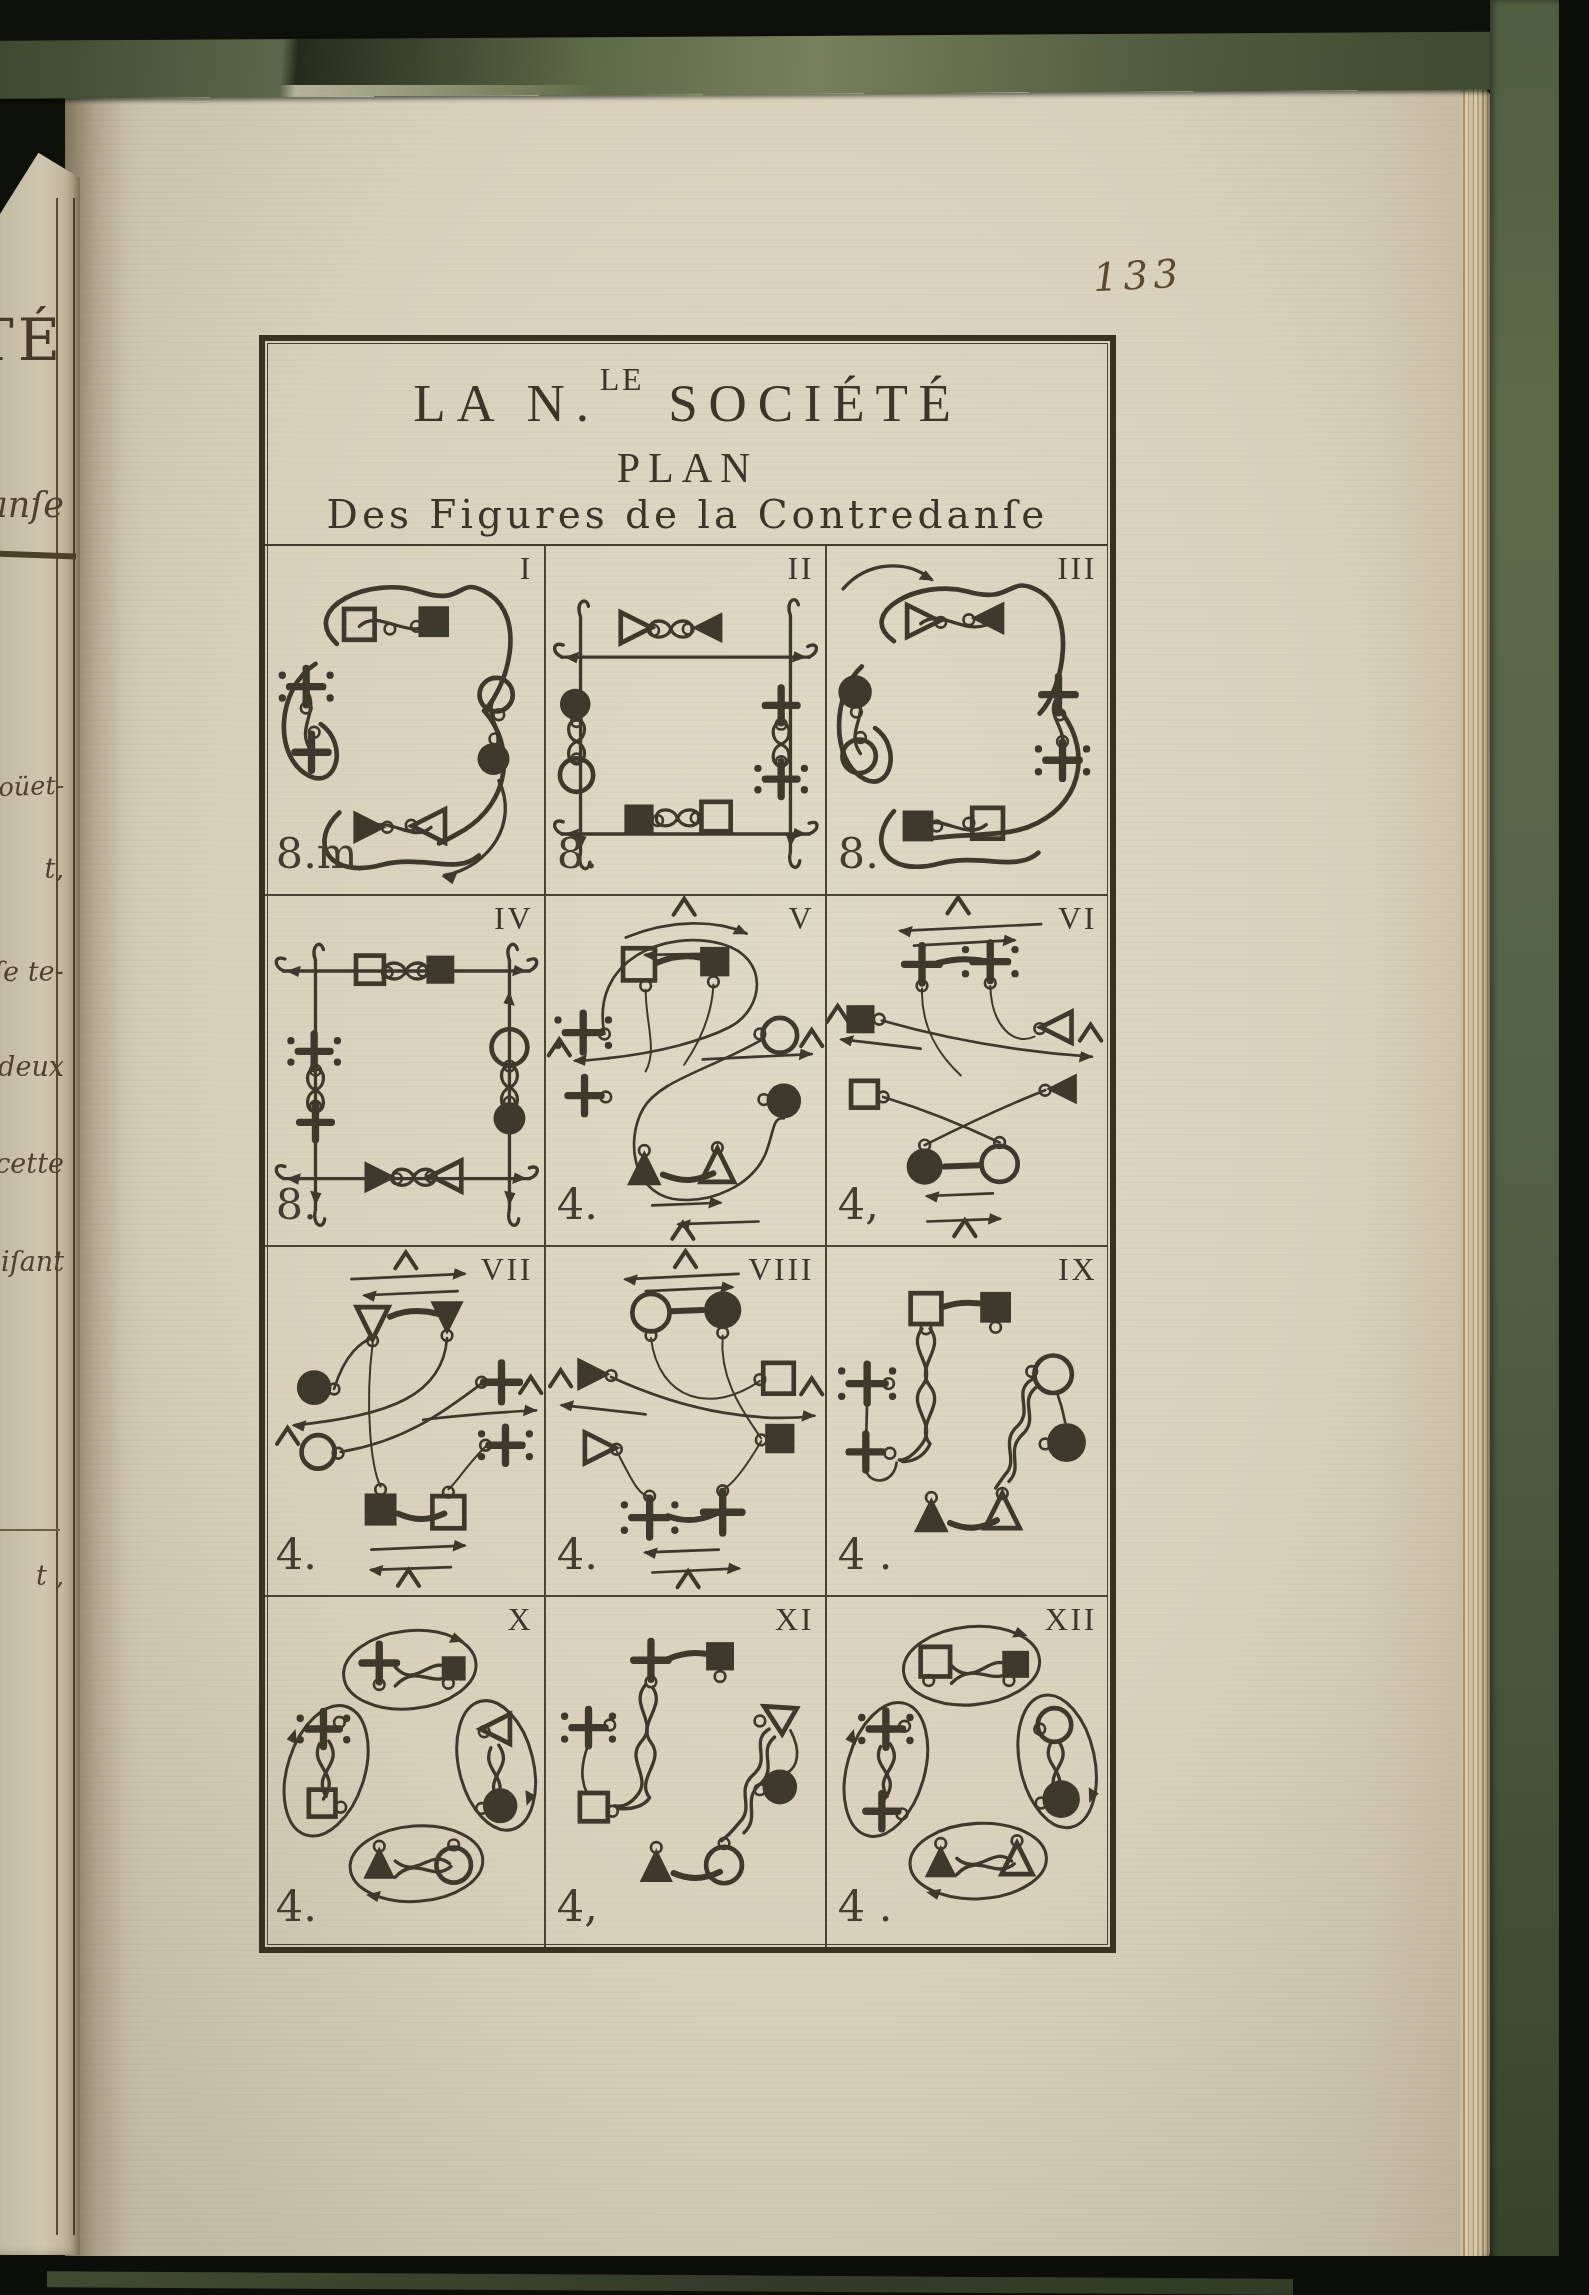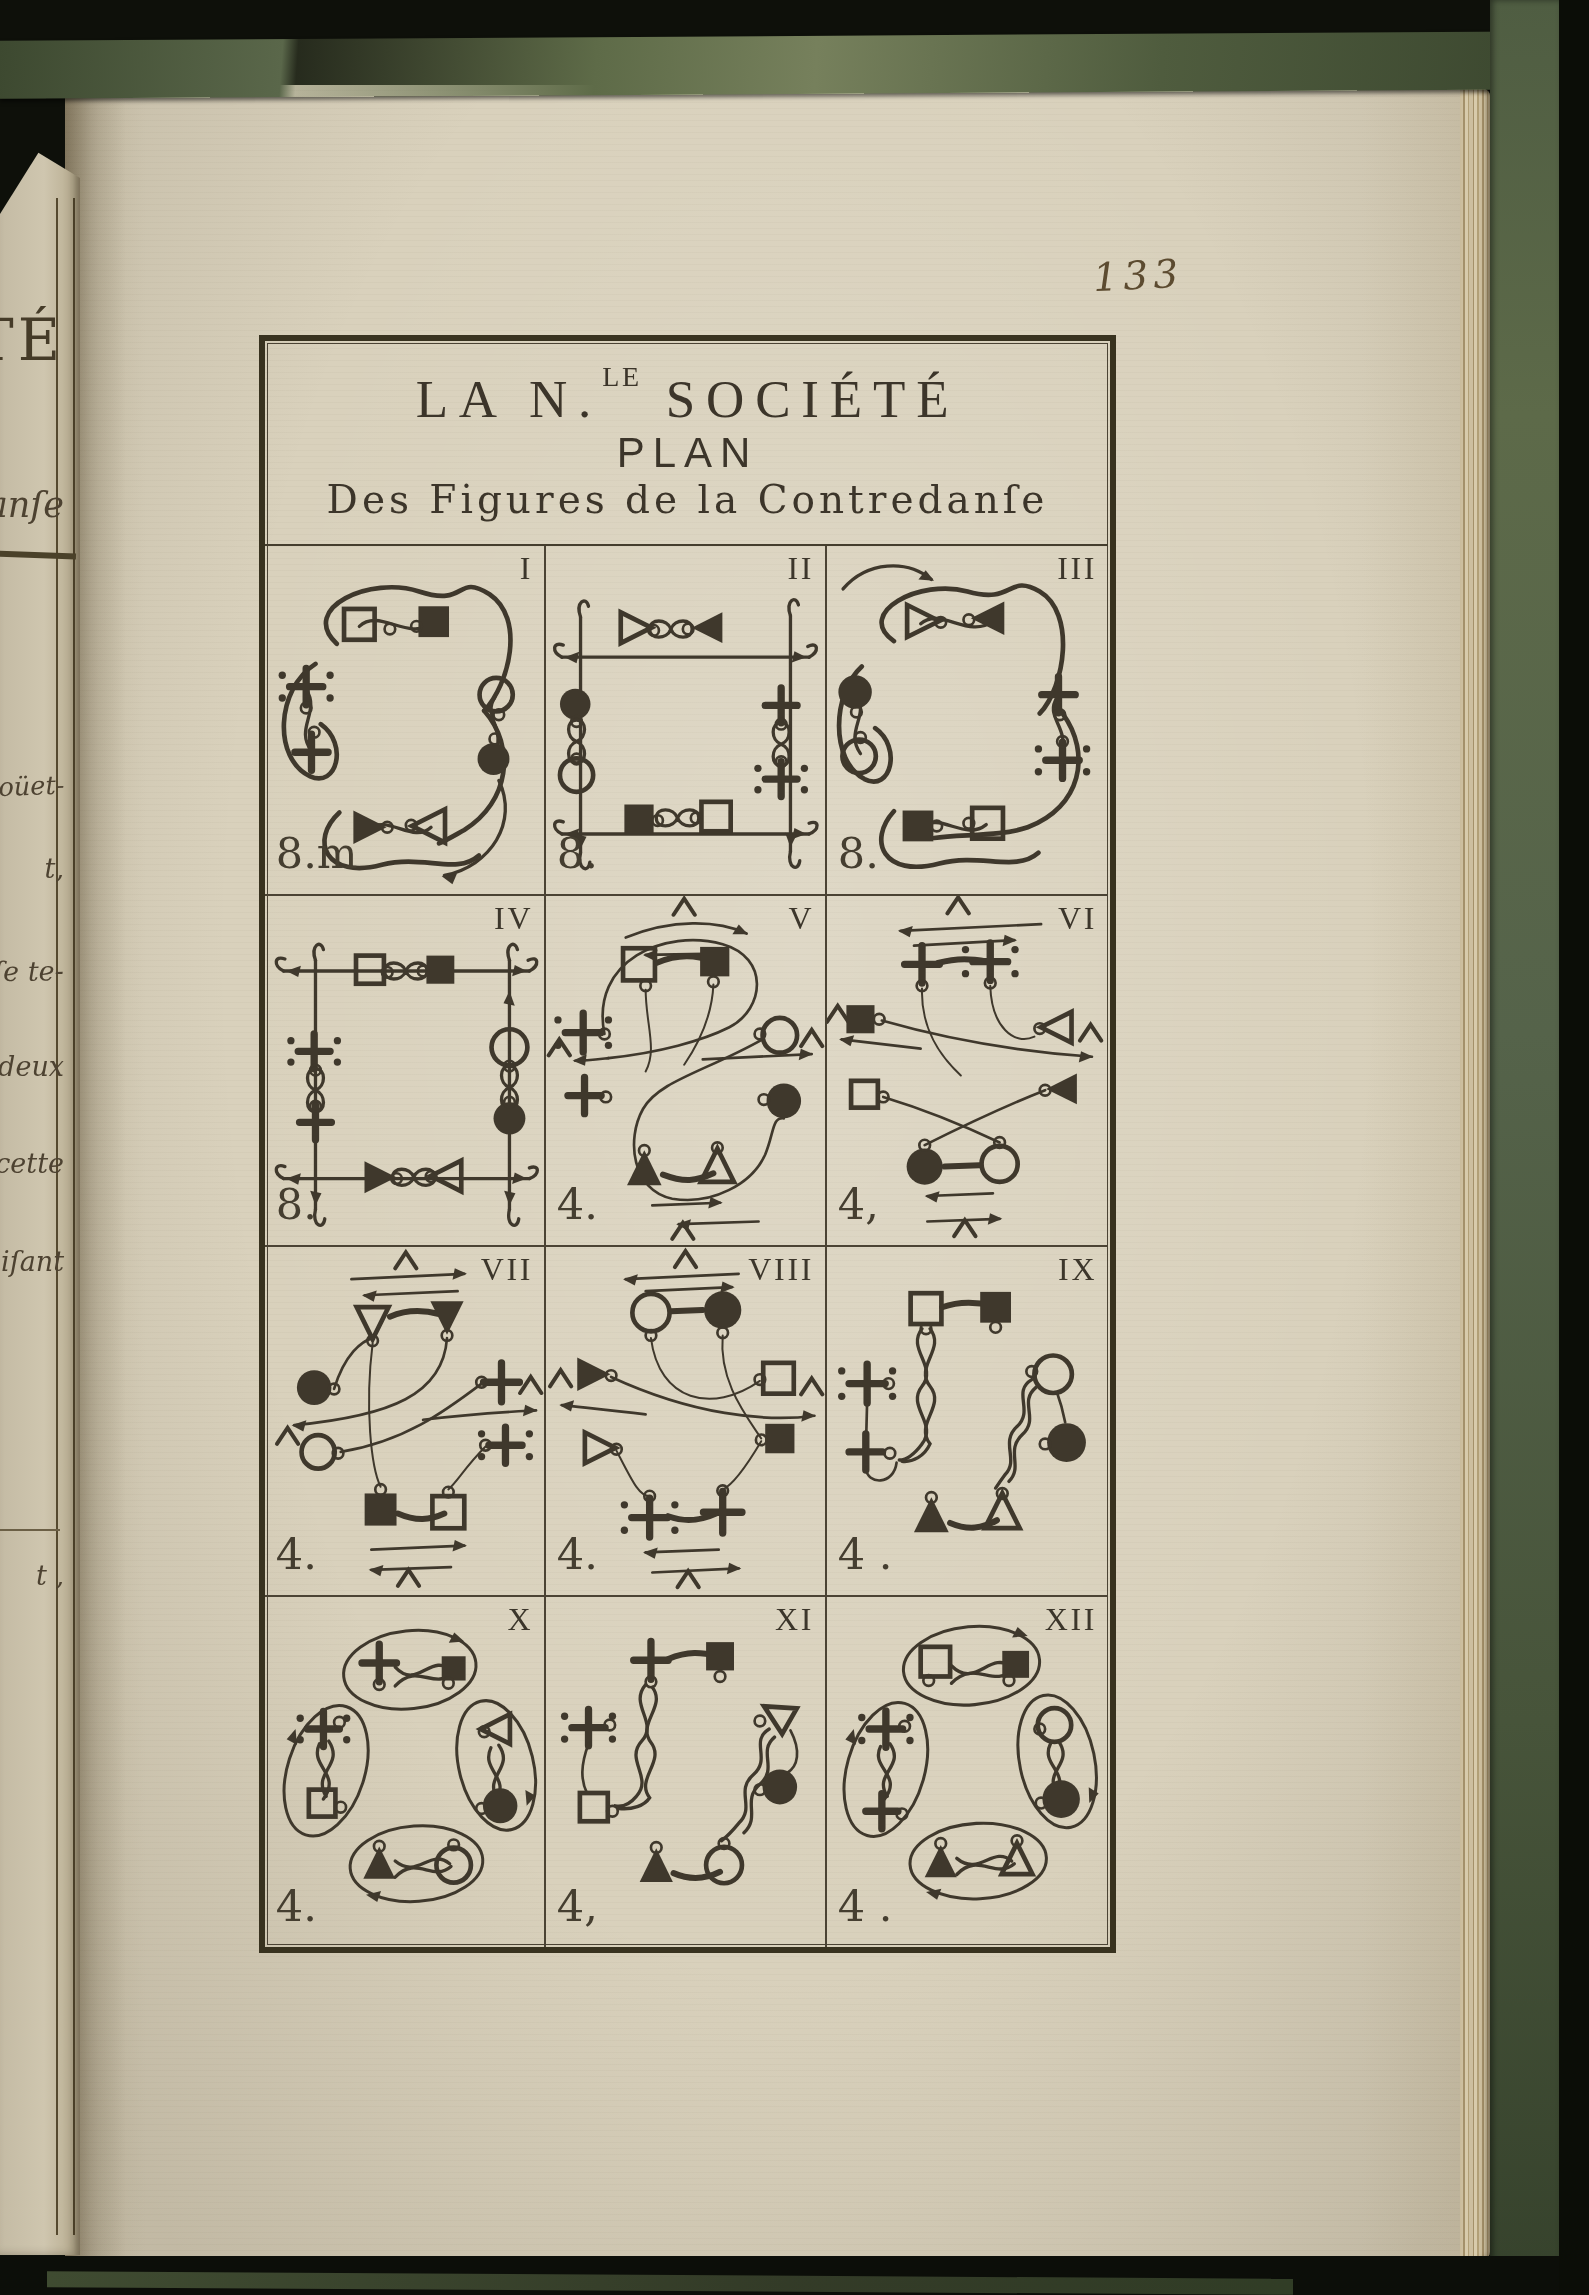--- a/index.html
+++ b/index.html
@@ -54,22 +54,22 @@
   
   .folio{position:absolute;left:1093px;top:253px;z-index:3;font-size:39px;font-style:italic;
     color:#5c4b30;letter-spacing:5.4px;transform:rotate(-3deg);}
 
   
   .plate{position:absolute;left:259px;top:335px;width:857px;height:1618px;z-index:3;
     border:6.7px solid #38321f;box-sizing:border-box;}
   .plate-inner{position:absolute;inset:2px;border:1.3px solid #4b4334;}
   .title-block{position:absolute;left:0;top:0;width:100%;height:201px;text-align:center;color:#3c352a;}
   .title1{margin-top:20px;font-size:53px;letter-spacing:10.8px;font-family:"Liberation Serif",serif;}
-  .title1 sup{font-size:28px;letter-spacing:2.7px;vertical-align:31px;}
-  .title2{margin-top:0;font-size:42px;letter-spacing:8px;font-family:Liberation Sans, sans-serif;}
+  .title1 sup{font-size:32px;letter-spacing:2.7px;vertical-align:31px;}
+  .title2{margin-top:11px;font-size:42px;letter-spacing:8px;font-family:Liberation Serif, serif;}
   .title3{margin-top:0;font-size:39px;letter-spacing:4px;}
   .grid{position:absolute;left:0;top:203px;width:843px;bottom:0;display:grid;
     grid-template-columns:repeat(3,1fr);grid-template-rows:repeat(4,1fr);
     border-top:2.7px solid #443d2d;}
   .cell{position:relative;border-right:2px solid #4b4334;border-bottom:2px solid #4b4334;}
   .cell:nth-child(3n){border-right:none;}
   .cell:nth-child(n+10){border-bottom:none;}
   .cell svg{position:absolute;left:0;top:0;width:100%;height:100%;}
   .numeral{position:absolute;top:4px;right:10.8px;font-size:32px;letter-spacing:2.7px;color:#3c362b;
     font-family:"Liberation Serif",serif;}

